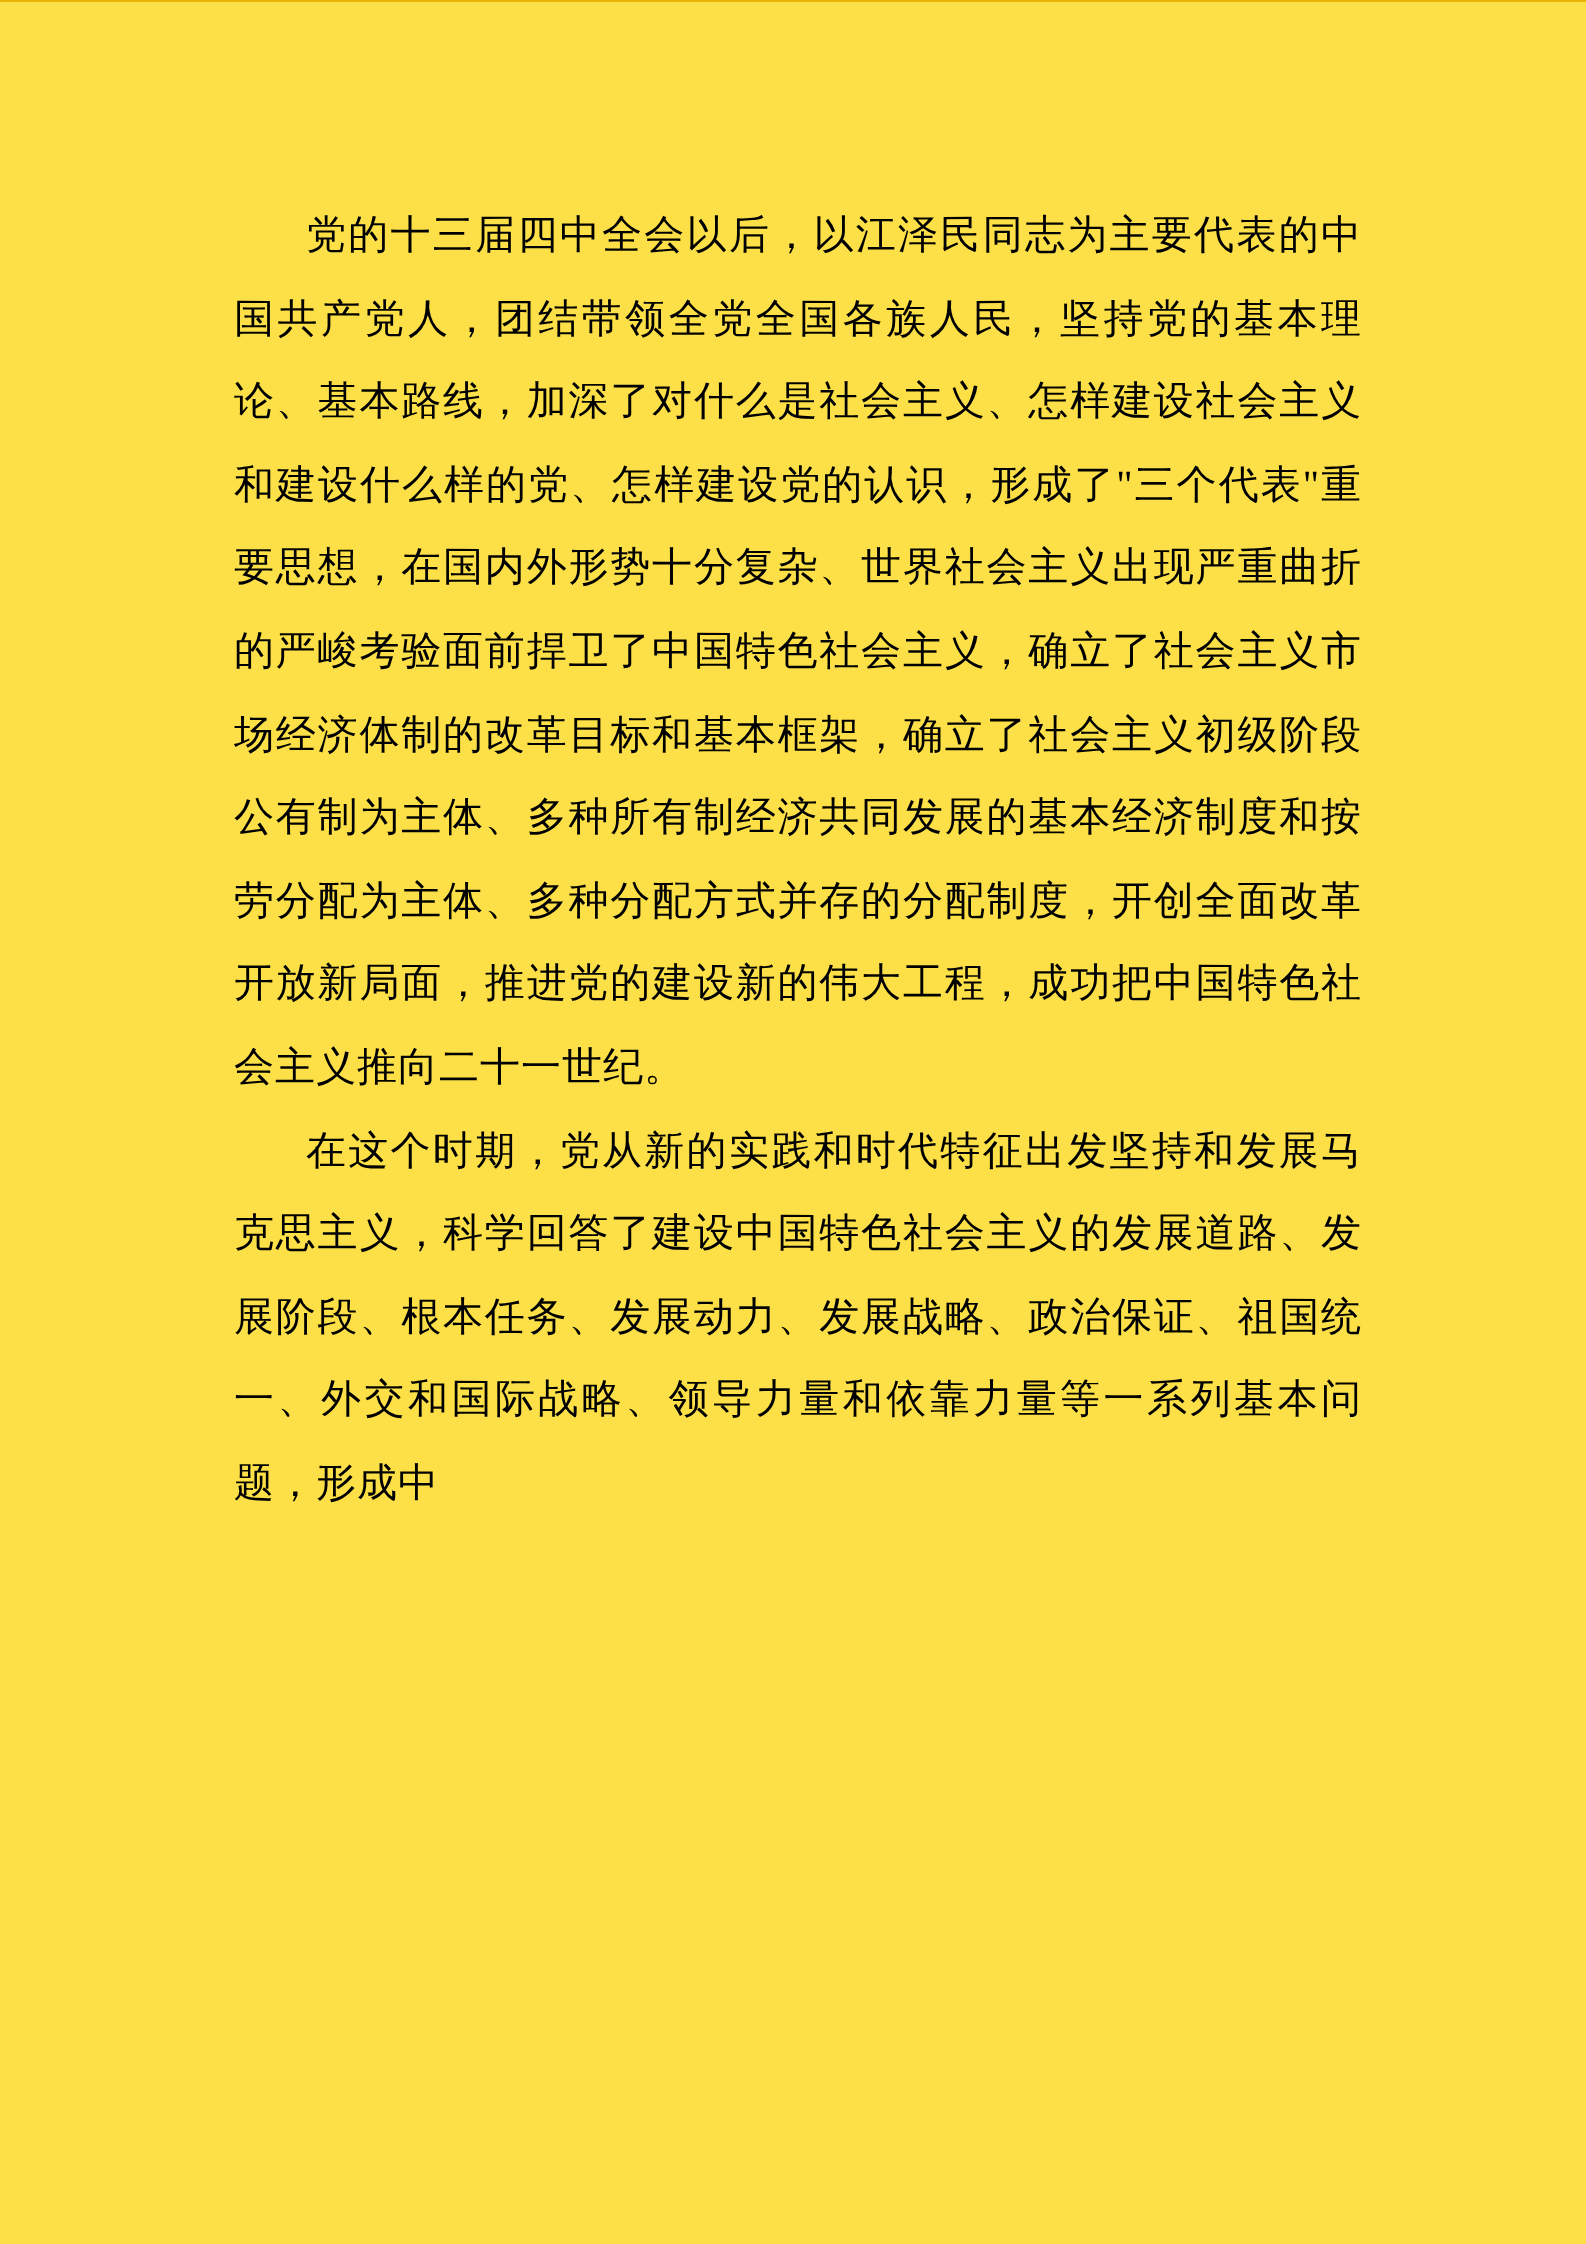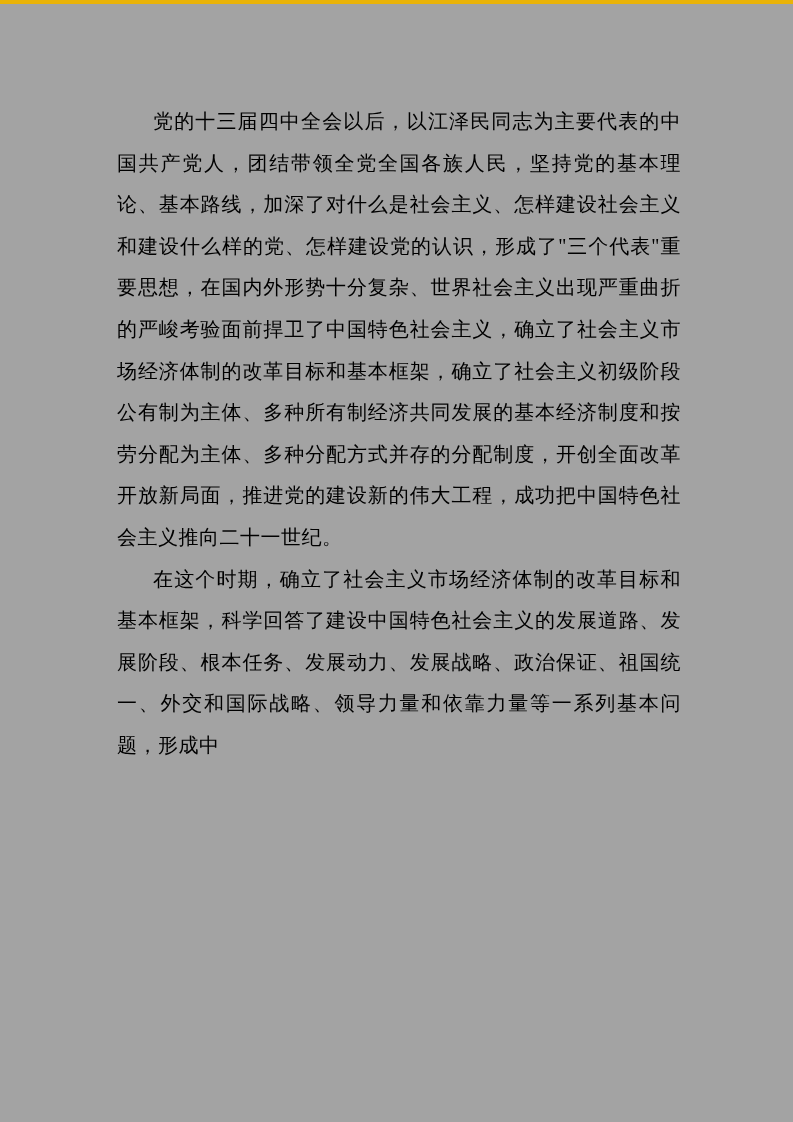--- a/index.html
+++ b/index.html
@@ -4,23 +4,23 @@
 <style>
   html, body {
     margin: 0;
     padding: 0;
     background: #ffffff;
   }
   .page {
     position: relative;
     width: 793px;
     height: 1122px;
-    background: #a3a3a3;
+    background: #fde047;
     overflow: hidden;
-    border-top: 4px solid #eab308;
+    border-top: 1px solid #eab308;
     box-sizing: border-box;
     font-family: "Liberation Serif", "DejaVu Serif", serif;
   }
   .text-body {
     position: absolute;
     left: 117px;
     top: 97px;
     width: 564px;
     color: #000000;
   }
@@ -36,15 +36,15 @@
     word-break: break-all;
     color: #000000;
   }
 </style>
 </head>
 <body>
 
 <div class="page">
   <div class="text-body">
     <p>党的十三届四中全会以后，以江泽民同志为主要代表的中国共产党人，团结带领全党全国各族人民，坚持党的基本理论、基本路线，加深了对什么是社会主义、怎样建设社会主义和建设什么样的党、怎样建设党的认识，形成了"三个代表"重要思想，在国内外形势十分复杂、世界社会主义出现严重曲折的严峻考验面前捍卫了中国特色社会主义，确立了社会主义市场经济体制的改革目标和基本框架，确立了社会主义初级阶段公有制为主体、多种所有制经济共同发展的基本经济制度和按劳分配为主体、多种分配方式并存的分配制度，开创全面改革开放新局面，推进党的建设新的伟大工程，成功把中国特色社会主义推向二十一世纪。</p>
-    <p>在这个时期，确立了社会主义市场经济体制的改革目标和基本框架，科学回答了建设中国特色社会主义的发展道路、发展阶段、根本任务、发展动力、发展战略、政治保证、祖国统一、外交和国际战略、领导力量和依靠力量等一系列基本问题，形成中</p>
+    <p>在这个时期，党从新的实践和时代特征出发坚持和发展马克思主义，科学回答了建设中国特色社会主义的发展道路、发展阶段、根本任务、发展动力、发展战略、政治保证、祖国统一、外交和国际战略、领导力量和依靠力量等一系列基本问题，形成中</p>
   </div>
 </div>
 
 </body></html>

